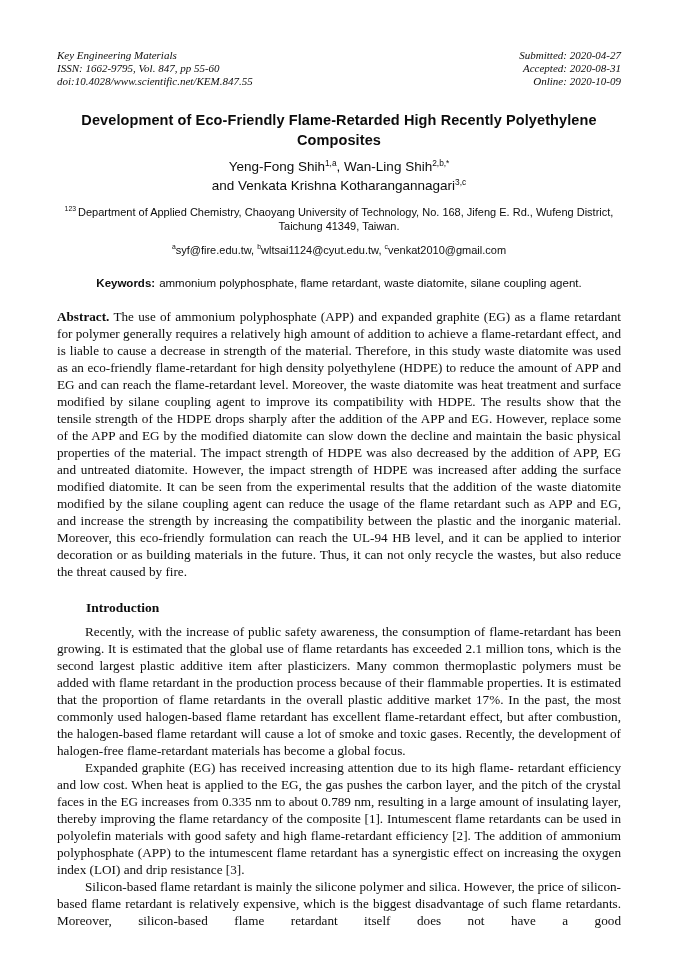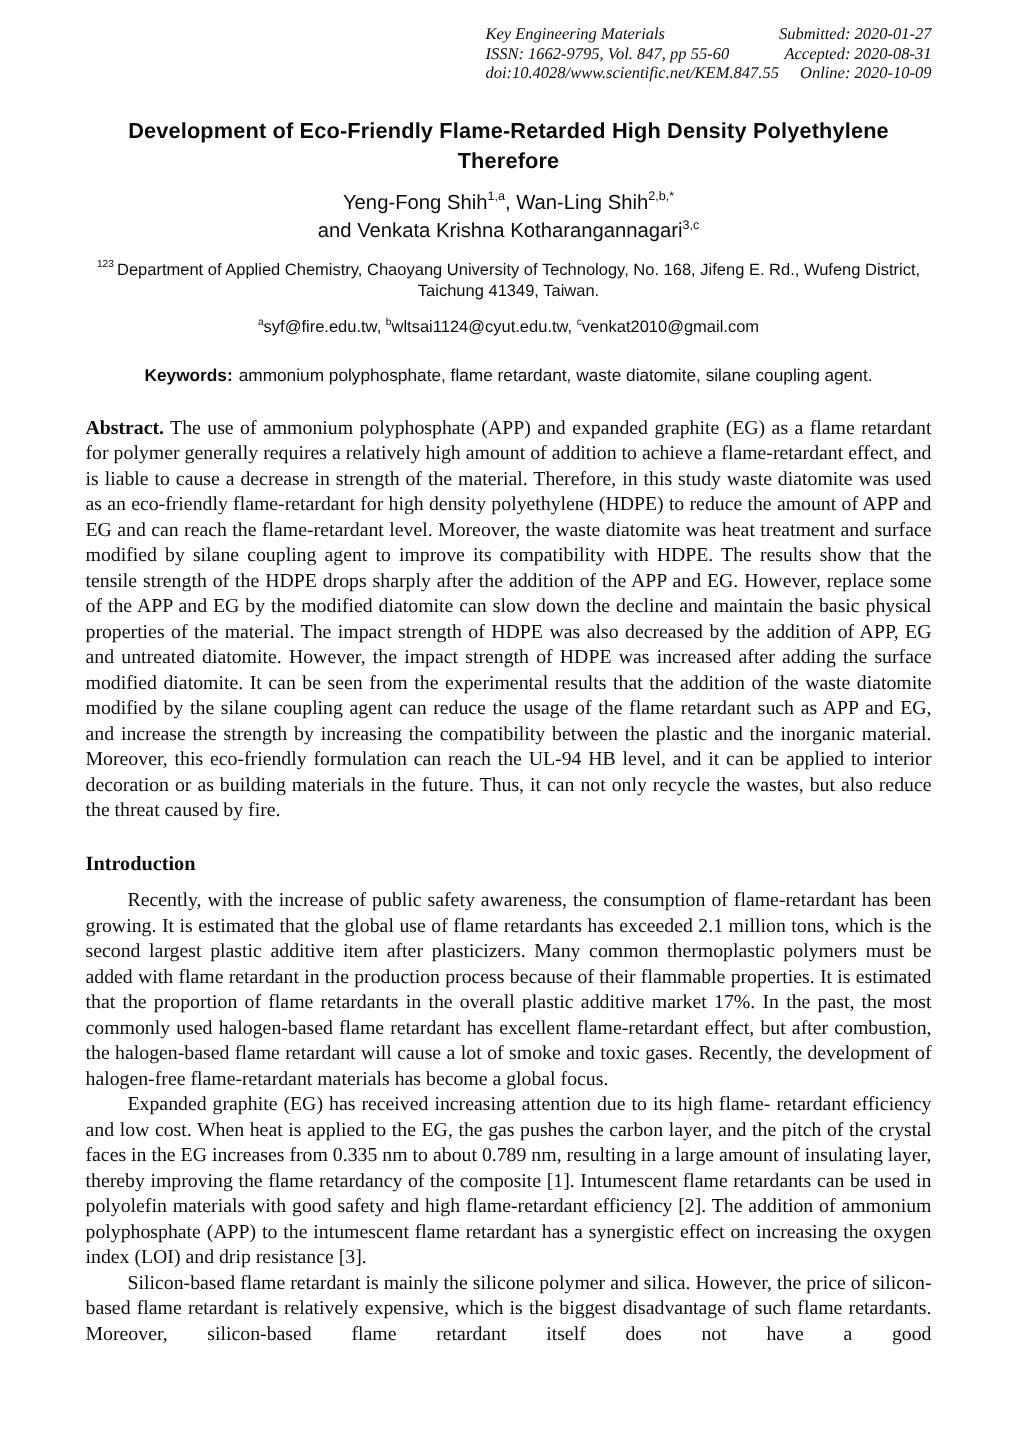--- a/index.html
+++ b/index.html
@@ -6,22 +6,23 @@
   html, body { background: #ffffff; }
   body {
     width: 678px; height: 959px; overflow: hidden;
     font-family: "Liberation Serif", serif;
     color: #0c0c0c;
   }
   .page { padding: 17px 57px 0 57px; }
 
   
   .masthead {
-    display: flex; justify-content: flex-end;
+    display: flex; justify-content: space-between;
     font: italic 11px/13.2px "Liberation Serif", serif;
+    margin-top: 32px;
   }
   .masthead .dates { text-align: right; }
 
   
   .title {
     margin-top: 21px;
     font: bold 14.5px/20px "Liberation Sans", sans-serif;
     text-align: center; letter-spacing: 0.1px;
   }
   .authors {
@@ -51,43 +52,44 @@
   
   .body-text {
     font: 13.2px/17px "Liberation Serif", serif;
     text-align: justify;
   }
   .abstract { margin-top: 17px; }
   .abstract b { margin-right: 4px; }
   h2.section {
     margin-top: 19px; margin-bottom: 7px;
     font: bold 13.5px/17px "Liberation Serif", serif;
+    margin-left: 29px;
   }
   .indent { text-indent: 28px; }
   .cutoff { text-align-last: justify; }
 </style>
 </head>
 <body>
 
 <div class="page">
 
   <div class="masthead">
     <div class="journal-info">
       <div>Key Engineering Materials</div>
       <div>ISSN: 1662-9795, Vol. 847, pp 55-60</div>
       <div>doi:10.4028/www.scientific.net/KEM.847.55</div>
     </div>
     <div class="dates">
-      <div>Submitted: 2020-01-27</div>
+      <div>Submitted: 2020-04-27</div>
       <div>Accepted: 2020-08-31</div>
       <div>Online: 2020-10-09</div>
     </div>
   </div>
 
-  <h1 class="title">Development of Eco-Friendly Flame-Retarded High Density Polyethylene Therefore</h1>
+  <h1 class="title">Development of Eco-Friendly Flame-Retarded High Recently Polyethylene Composites</h1>
 
   <div class="authors">
     <div><span>Yeng-Fong Shih</span><sup>1,a</sup><span>, </span><span>Wan-Ling Shih</span><sup>2,b,*</sup></div>
     <div><span>and Venkata Krishna Kotharangannagari</span><sup>3,c</sup></div>
   </div>
 
   <p class="affil"><sup>123</sup><span>Department of Applied Chemistry, Chaoyang University of Technology, No. 168, Jifeng E. Rd., Wufeng District, Taichung 41349, Taiwan.</span></p>
 
   <p class="emails"><sup>a</sup><span>syf@fire.edu.tw</span><span>, </span><sup>b</sup><span>wltsai1124@cyut.edu.tw</span><span>, </span><sup>c</sup><span>venkat2010@gmail.com</span></p>
 

